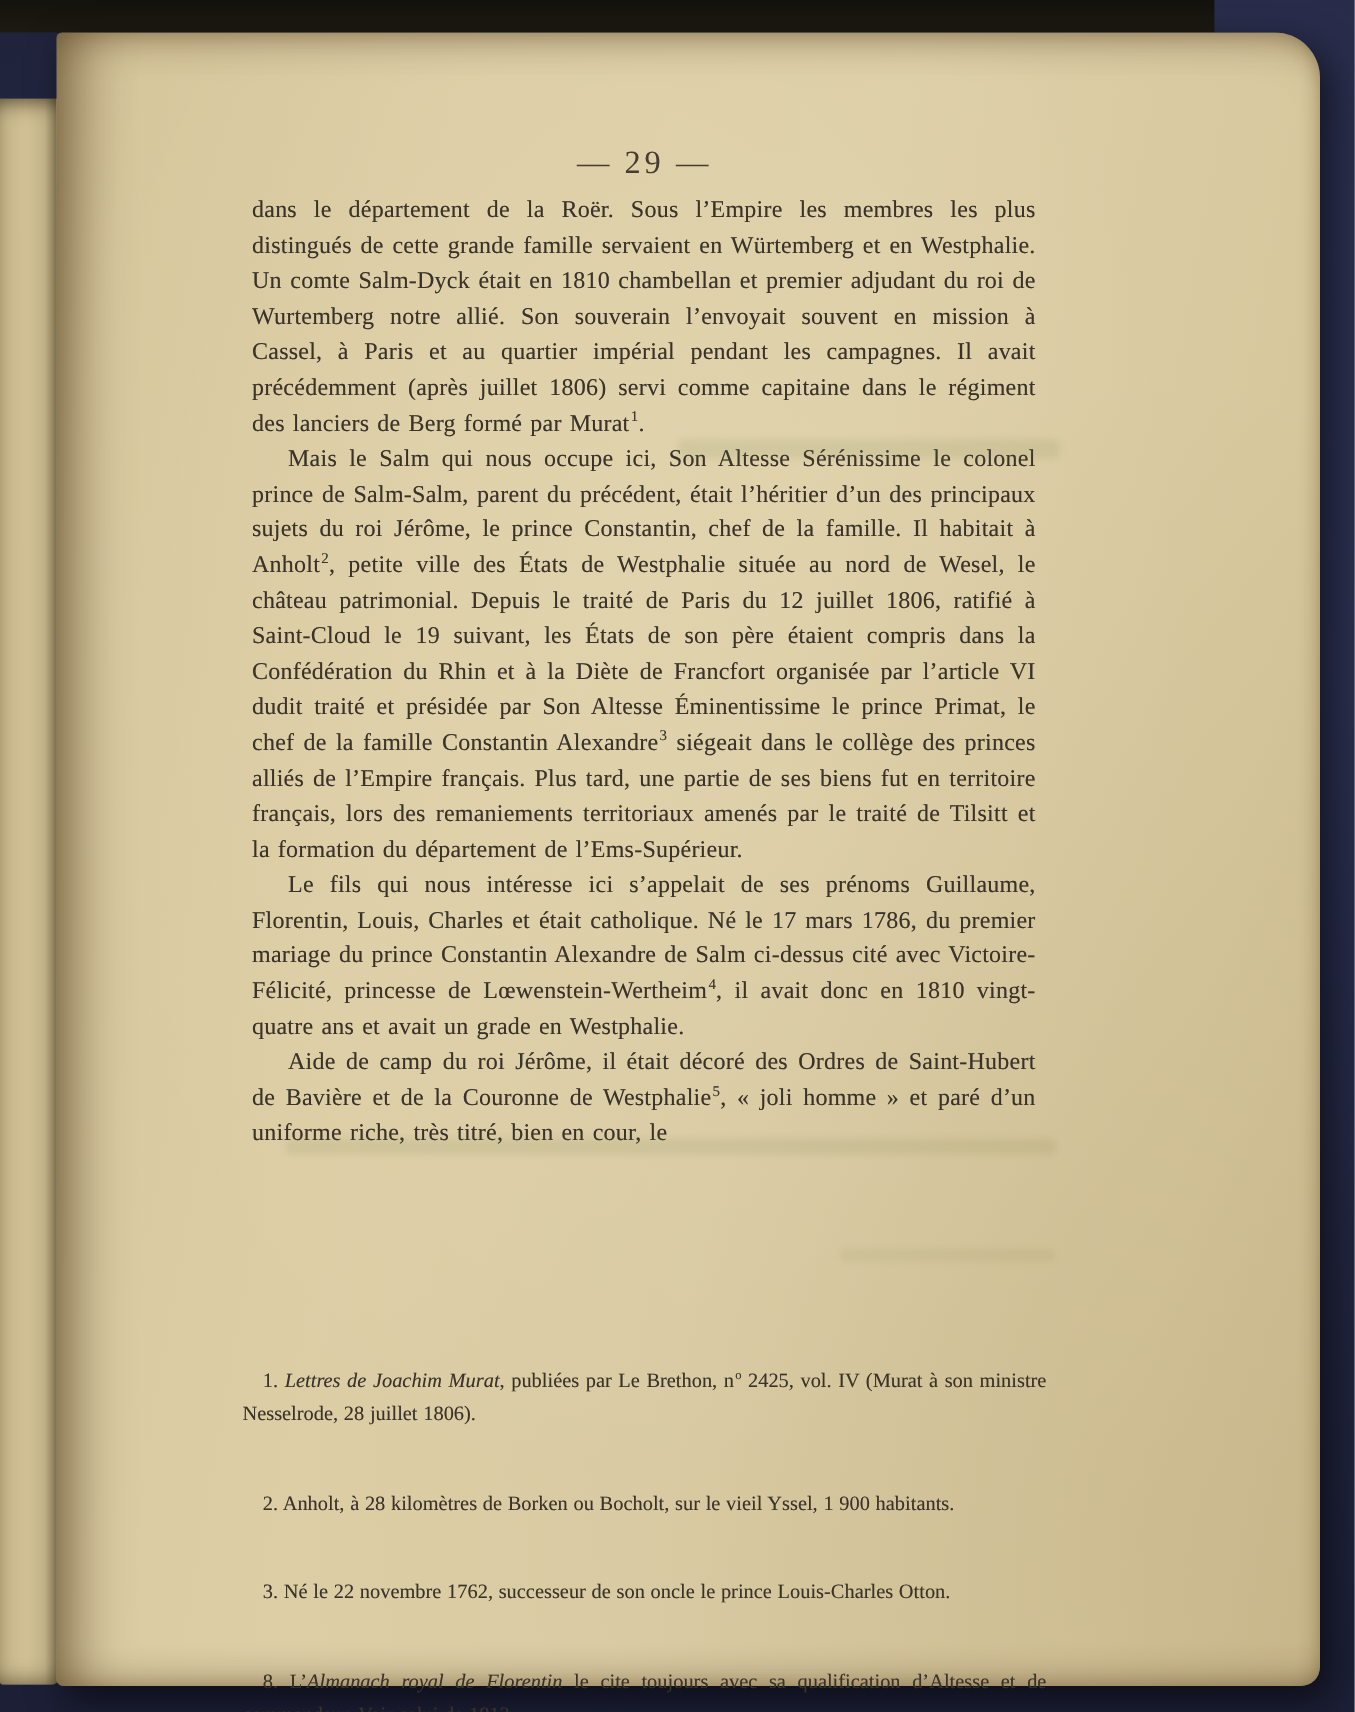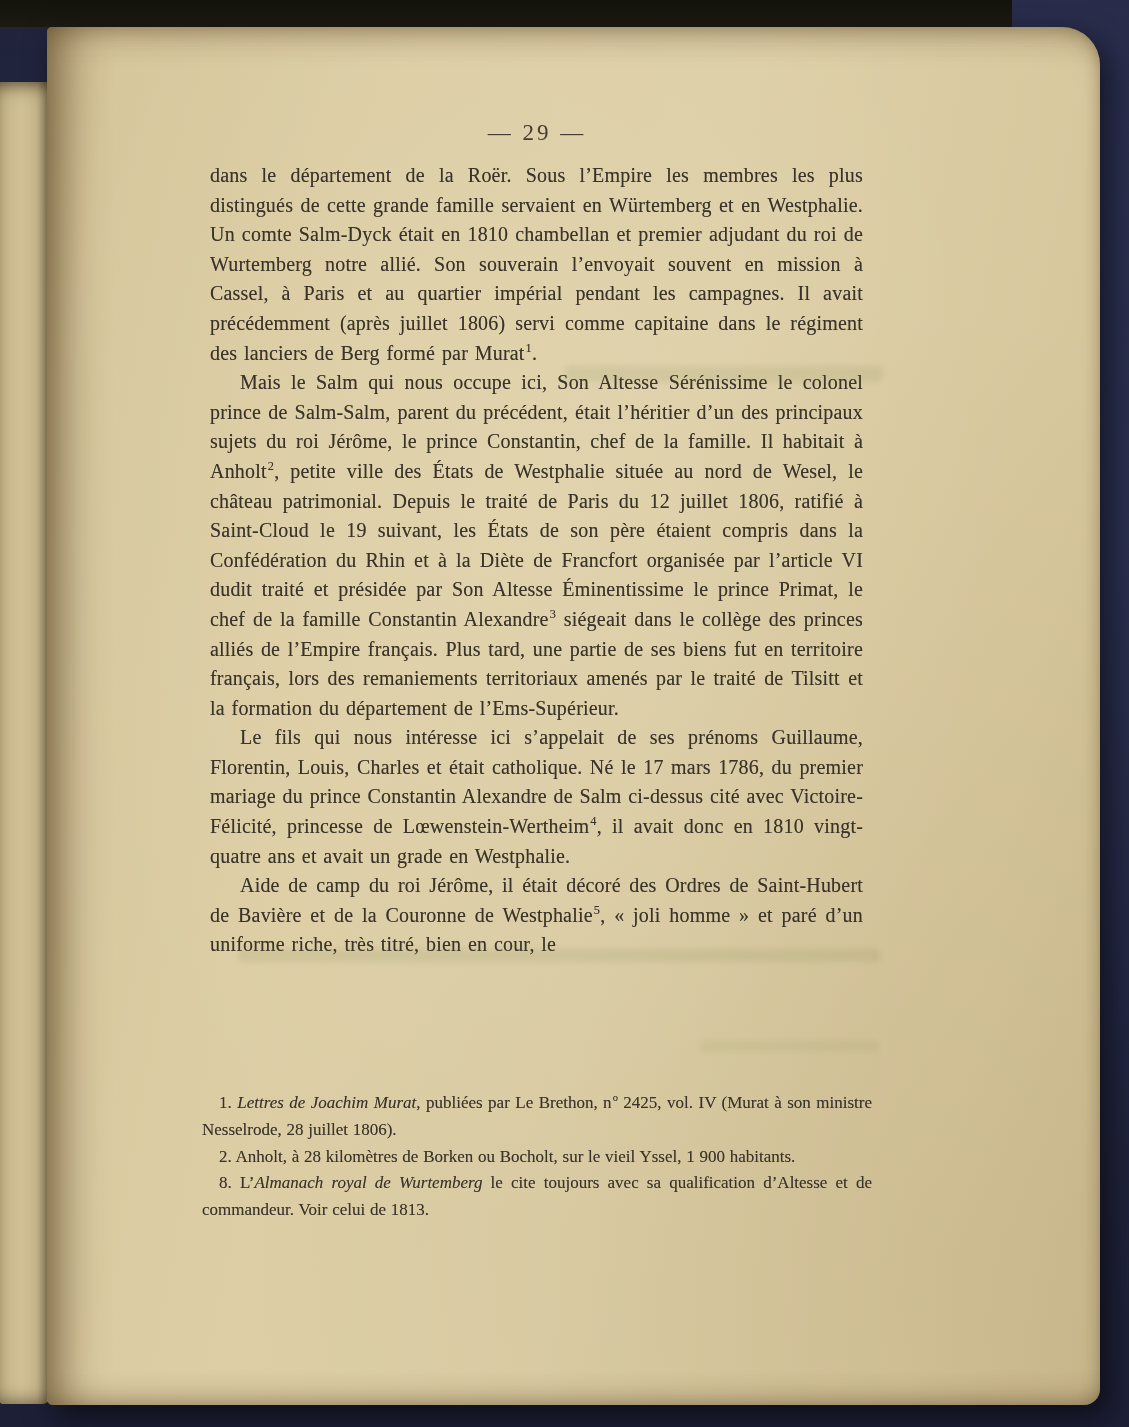--- a/index.html
+++ b/index.html
@@ -39,38 +39,38 @@
     box-shadow:
       inset 32px 0 44px -18px rgba(92,70,38,0.72),
       inset -7px 0 16px -8px rgba(92,70,38,0.38),
       inset 0 22px 34px -22px rgba(92,70,38,0.55),
       inset 0 -18px 30px -20px rgba(92,70,38,0.48),
       8px 12px 30px rgba(0,0,0,0.55);
   }
 
   .page-number {
     position:absolute; left:164px; top:93px; width:652px;
-    text-align:center; font-size:23px; letter-spacing:3px; color:#453d31;
+    text-align:center; font-size:27px; letter-spacing:3px; color:#453d31;
   }
 
   .body-paragraphs {
     position:absolute; left:163px; top:134px; width:653px;
     font-size:20px; line-height:29.6px; color:#3a332a;
     text-align:justify; word-spacing:1.5px; letter-spacing:0.2px;
     hyphens:none; text-shadow:0 0 0.5px rgba(58,51,42,0.45);
   }
   .body-paragraphs p.indent { text-indent:30px; }
 
   .footnotes {
     position:absolute; left:155px; top:1063px; width:670px;
     font-size:17px; line-height:26.8px; color:#3a332a;
     text-align:justify; word-spacing:0.5px; hyphens:none;
     text-shadow:0 0 0.4px rgba(58,51,42,0.4);
   }
-  .footnotes p { text-indent:17px; }
+  .footnotes p { text-indent:17px;margin-top:48px; }
 
   .it { font-style:italic; }
   sup.sup { font-size:62%; line-height:0; vertical-align:super; margin-left:1px; }
 
   
   .show-through {
     position:absolute; background:rgba(112,122,62,0.12);
     filter:blur(2.5px); border-radius:5px; pointer-events:none;
   }
   .st1 { left:565px; top:366px; width:318px; height:16px; }
@@ -90,20 +90,21 @@
     <div class="body-paragraphs">
         <p class=""><span>dans le département de la Roër. Sous l’Empire les membres les plus distingués de cette grande famille servaient en Würtemberg et en Westphalie. Un comte Salm-Dyck était en 1810 chambellan et premier adjudant du roi de Wurtemberg notre allié. Son souverain l’envoyait souvent en mission à Cassel, à Paris et au quartier impérial pendant les campagnes. Il avait précédemment (après juillet 1806) servi comme capitaine dans le régiment des lanciers de Berg formé par Murat</span><sup class="sup">1</sup><span>.</span></p>
         <p class="indent"><span>Mais le Salm qui nous occupe ici, Son Altesse Sérénissime le colonel prince de Salm-Salm, parent du précédent, était l’héritier d’un des principaux sujets du roi Jérôme, le prince Constantin, chef de la famille. Il habitait à Anholt</span><sup class="sup">2</sup><span>, petite ville des États de Westphalie située au nord de Wesel, le château patrimonial. Depuis le traité de Paris du 12 juillet 1806, ratifié à Saint-Cloud le 19 suivant, les États de son père étaient compris dans la Confédération du Rhin et à la Diète de Francfort organisée par l’article VI dudit traité et présidée par Son Altesse Éminentissime le prince Primat, le chef de la famille Constantin Alexandre</span><sup class="sup">3</sup><span> siégeait dans le collège des princes alliés de l’Empire français. Plus tard, une partie de ses biens fut en territoire français, lors des remaniements territoriaux amenés par le traité de Tilsitt et la formation du département de l’Ems-Supérieur.</span></p>
         <p class="indent"><span>Le fils qui nous intéresse ici s’appelait de ses prénoms Guillaume, Florentin, Louis, Charles et était catholique. Né le 17 mars 1786, du premier mariage du prince Constantin Alexandre de Salm ci-dessus cité avec Victoire-Félicité, princesse de Lœwenstein-Wertheim</span><sup class="sup">4</sup><span>, il avait donc en 1810 vingt-quatre ans et avait un grade en Westphalie.</span></p>
         <p class="indent"><span>Aide de camp du roi Jérôme, il était décoré des Ordres de Saint-Hubert de Bavière et de la Couronne de Westphalie</span><sup class="sup">5</sup><span>, « joli homme » et paré d’un uniforme riche, très titré, bien en cour, le</span></p>
       </div>
 
     <div class="footnotes">
         <p class=""><span>1. </span><span class="it">Lettres de Joachim Murat</span><span>, publiées par Le Brethon, n</span><sup class="sup">o</sup><span> 2425, vol. IV (Murat à son ministre Nesselrode, 28 juillet 1806).</span></p>
         <p class=""><span>2. Anholt, à 28 kilomètres de Borken ou Bocholt, sur le vieil Yssel, 1 900 habitants.</span></p>
-        <p class=""><span>8. L’</span><span class="it">Almanach royal de Wurtemberg</span><span> le cite toujours avec sa qualification d’Altesse et de commandeur. Voir celui de 1813.</span></p>
+        <p class=""><span>3. Né le 22 novembre 1762, successeur de son oncle le prince Louis-Charles Otton.</span></p>
+        <p class=""><span>8. L’</span><span class="it">Almanach royal de Florentin</span><span> le cite toujours avec sa qualification d’Altesse et de commandeur. Voir celui de 1813.</span></p>
       </div>
   </div>
 
   <div class="show-through st1"></div>
   <div class="show-through st2"></div>
   <div class="show-through st3"></div>
 </div>
 
 </body></html>

